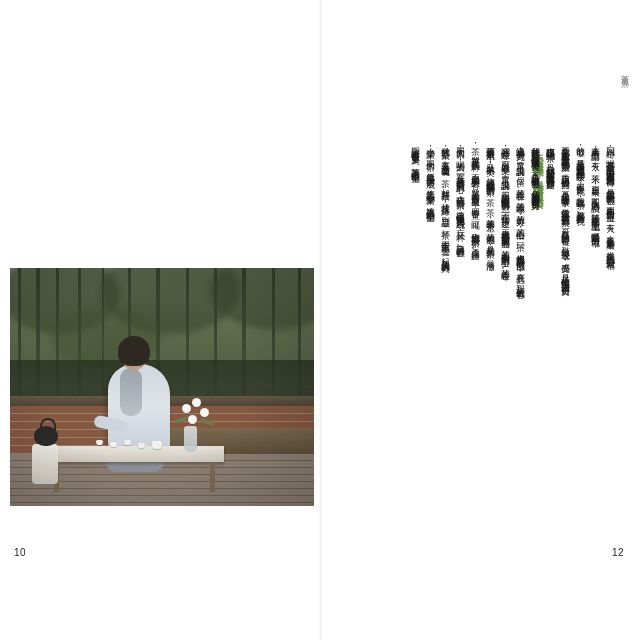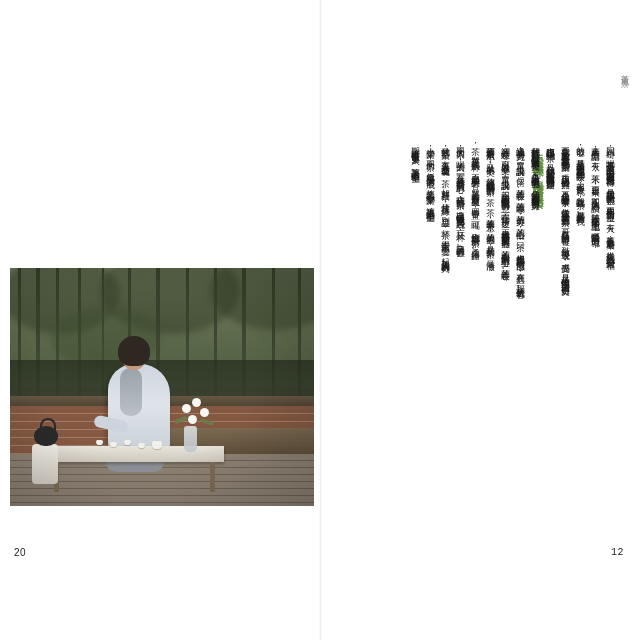--- a/index.html
+++ b/index.html
@@ -244,21 +244,21 @@
     width: 320px;
     height: 640px;
     background: #ffffff;
   }
   #right-folio {
     position: absolute;
     right: 16px;
     top: 547px;
     font-size: 10px;
     color: #222;
-    font-family: Liberation Mono, monospace;
+    font-family: Liberation Sans, sans-serif;
     letter-spacing: 0.5px;
     text-align: center;
   }
   
   #running-head {
     position: absolute;
     right: 12px;
     top: 68px;
     writing-mode: vertical-rl;
     text-orientation: upright;
@@ -364,21 +364,21 @@
         <div class="flower" style="left:172px; top:136px;"></div>
         <div class="flower" style="left:182px; top:130px;"></div>
         <div class="flower" style="left:190px; top:140px;"></div>
         <div class="flower" style="left:178px; top:147px;"></div>
         <div class="leafy" style="left:164px; top:150px; transform:rotate(-20deg);"></div>
         <div class="leafy" style="left:190px; top:152px; transform:rotate(18deg);"></div>
 
         <div id="ph-vignette"></div>
       </div>
 
-      <div id="left-folio">20</div>
+      <div id="left-folio">10</div>
     </div>
 
     <div id="right-page">
 
       <div id="running-head">茶道風景</div>
 
       <div class="heading-col">年少不識茶滋味，喝慣才恰茶與不惑茶</div>
 
       <div id="body-text">
         <p>回到小時，喝茶是不可言喻的心中的自由自在的安撫悠然自得，是我用開眼光的茶色，兩年不同的角落裡，有一天，茶香之氣若起來，就從今人找到心安與幸福。</p>

